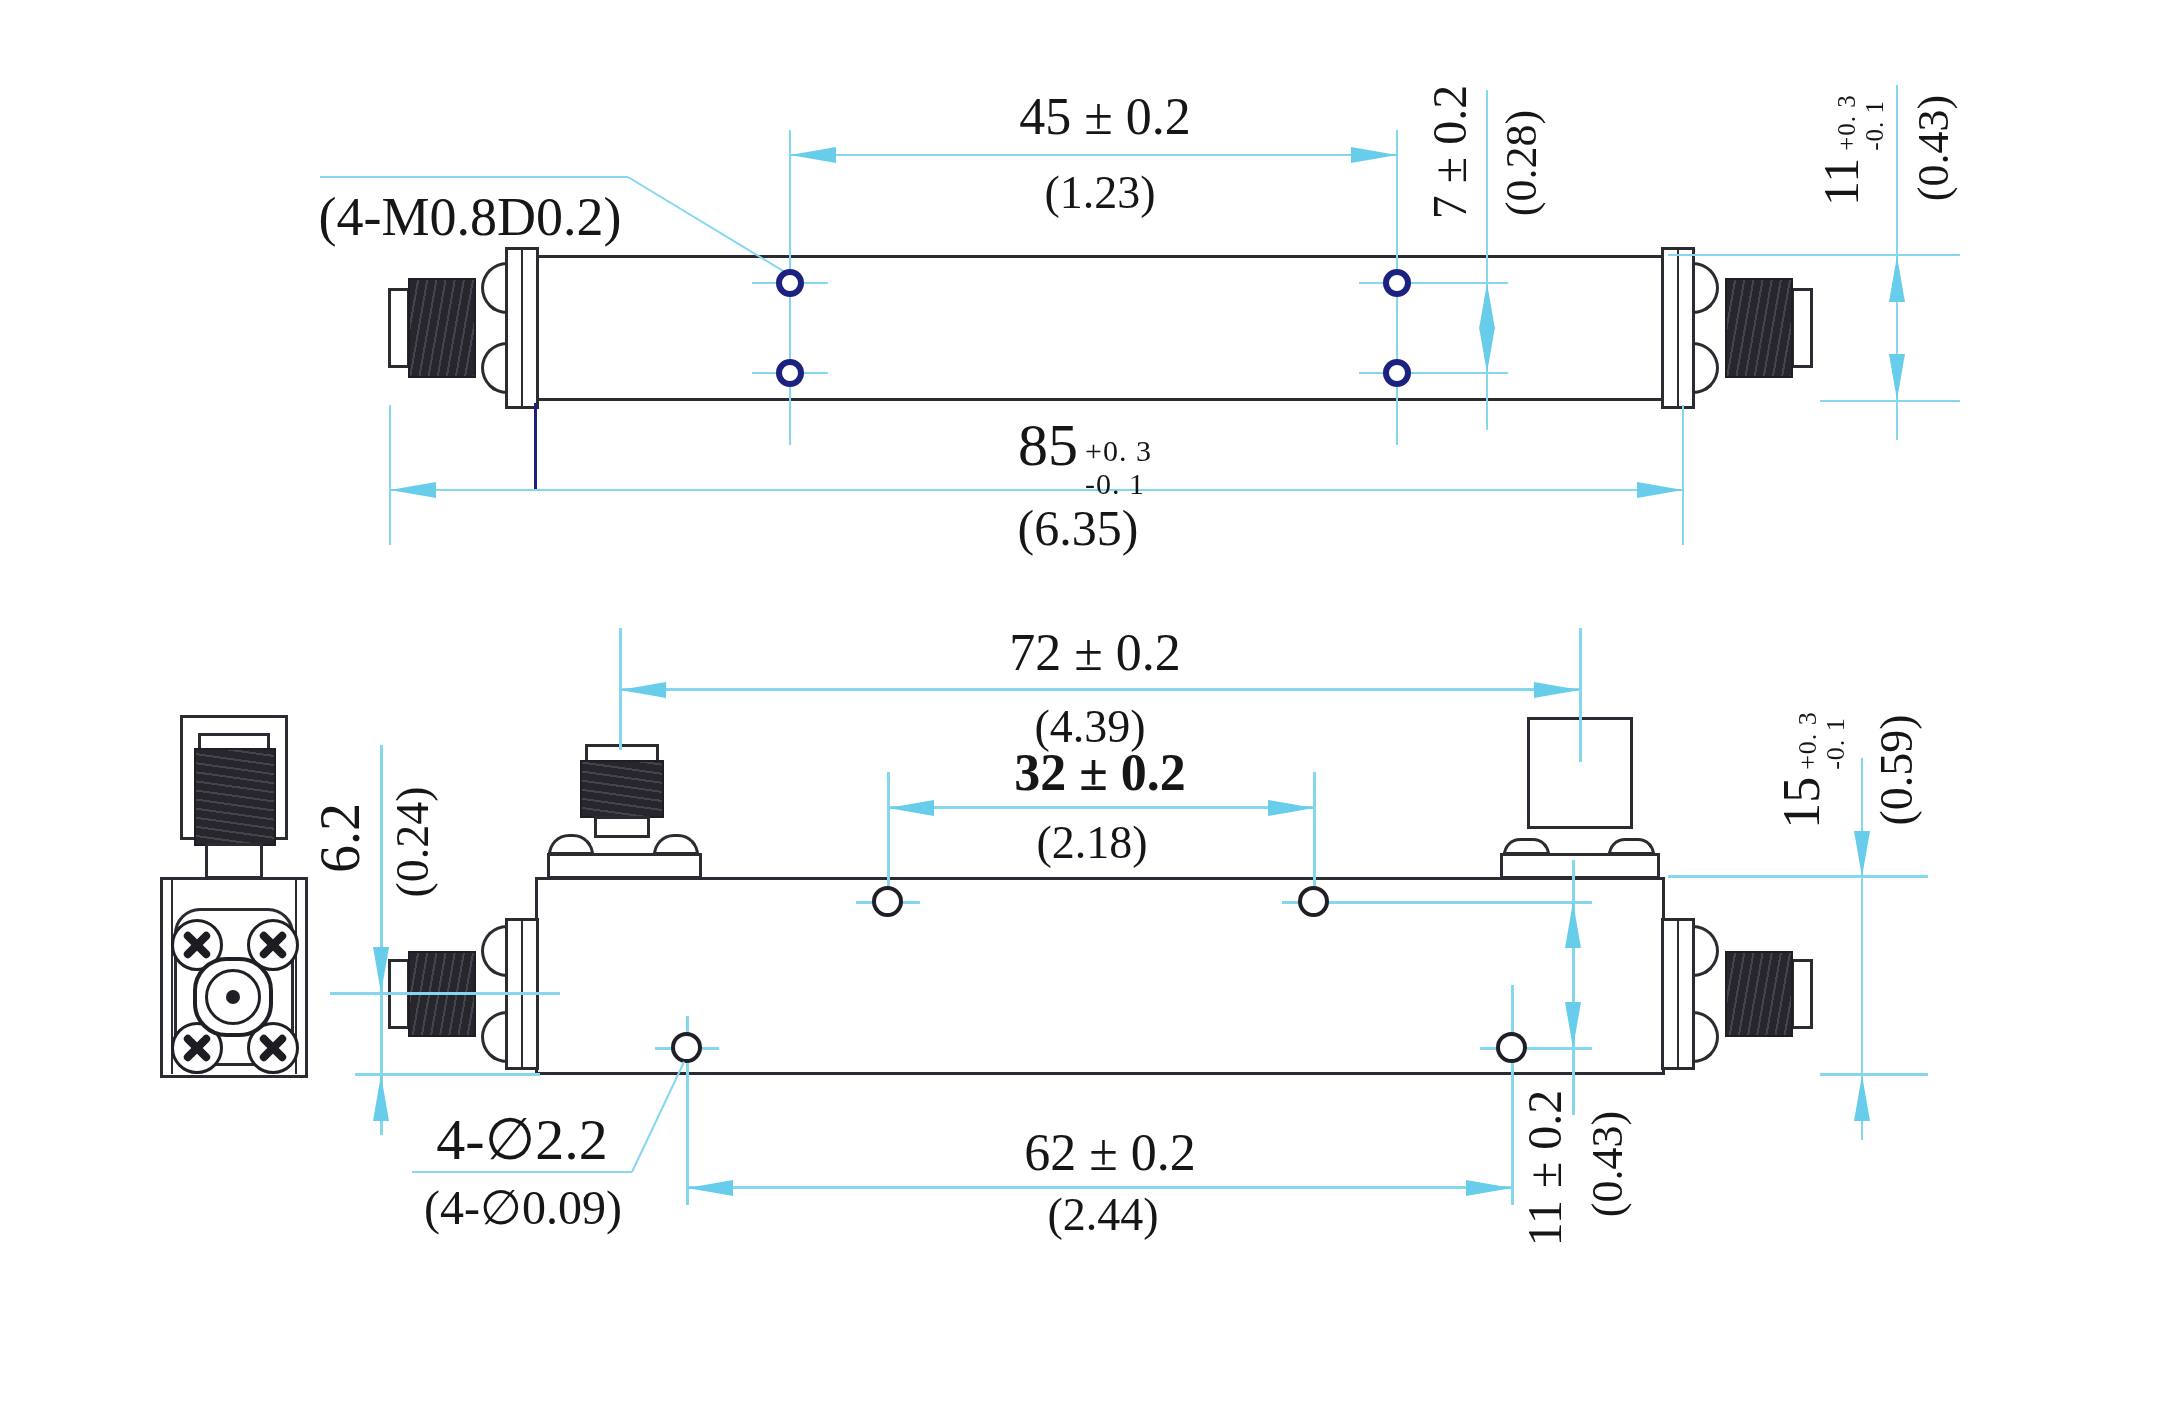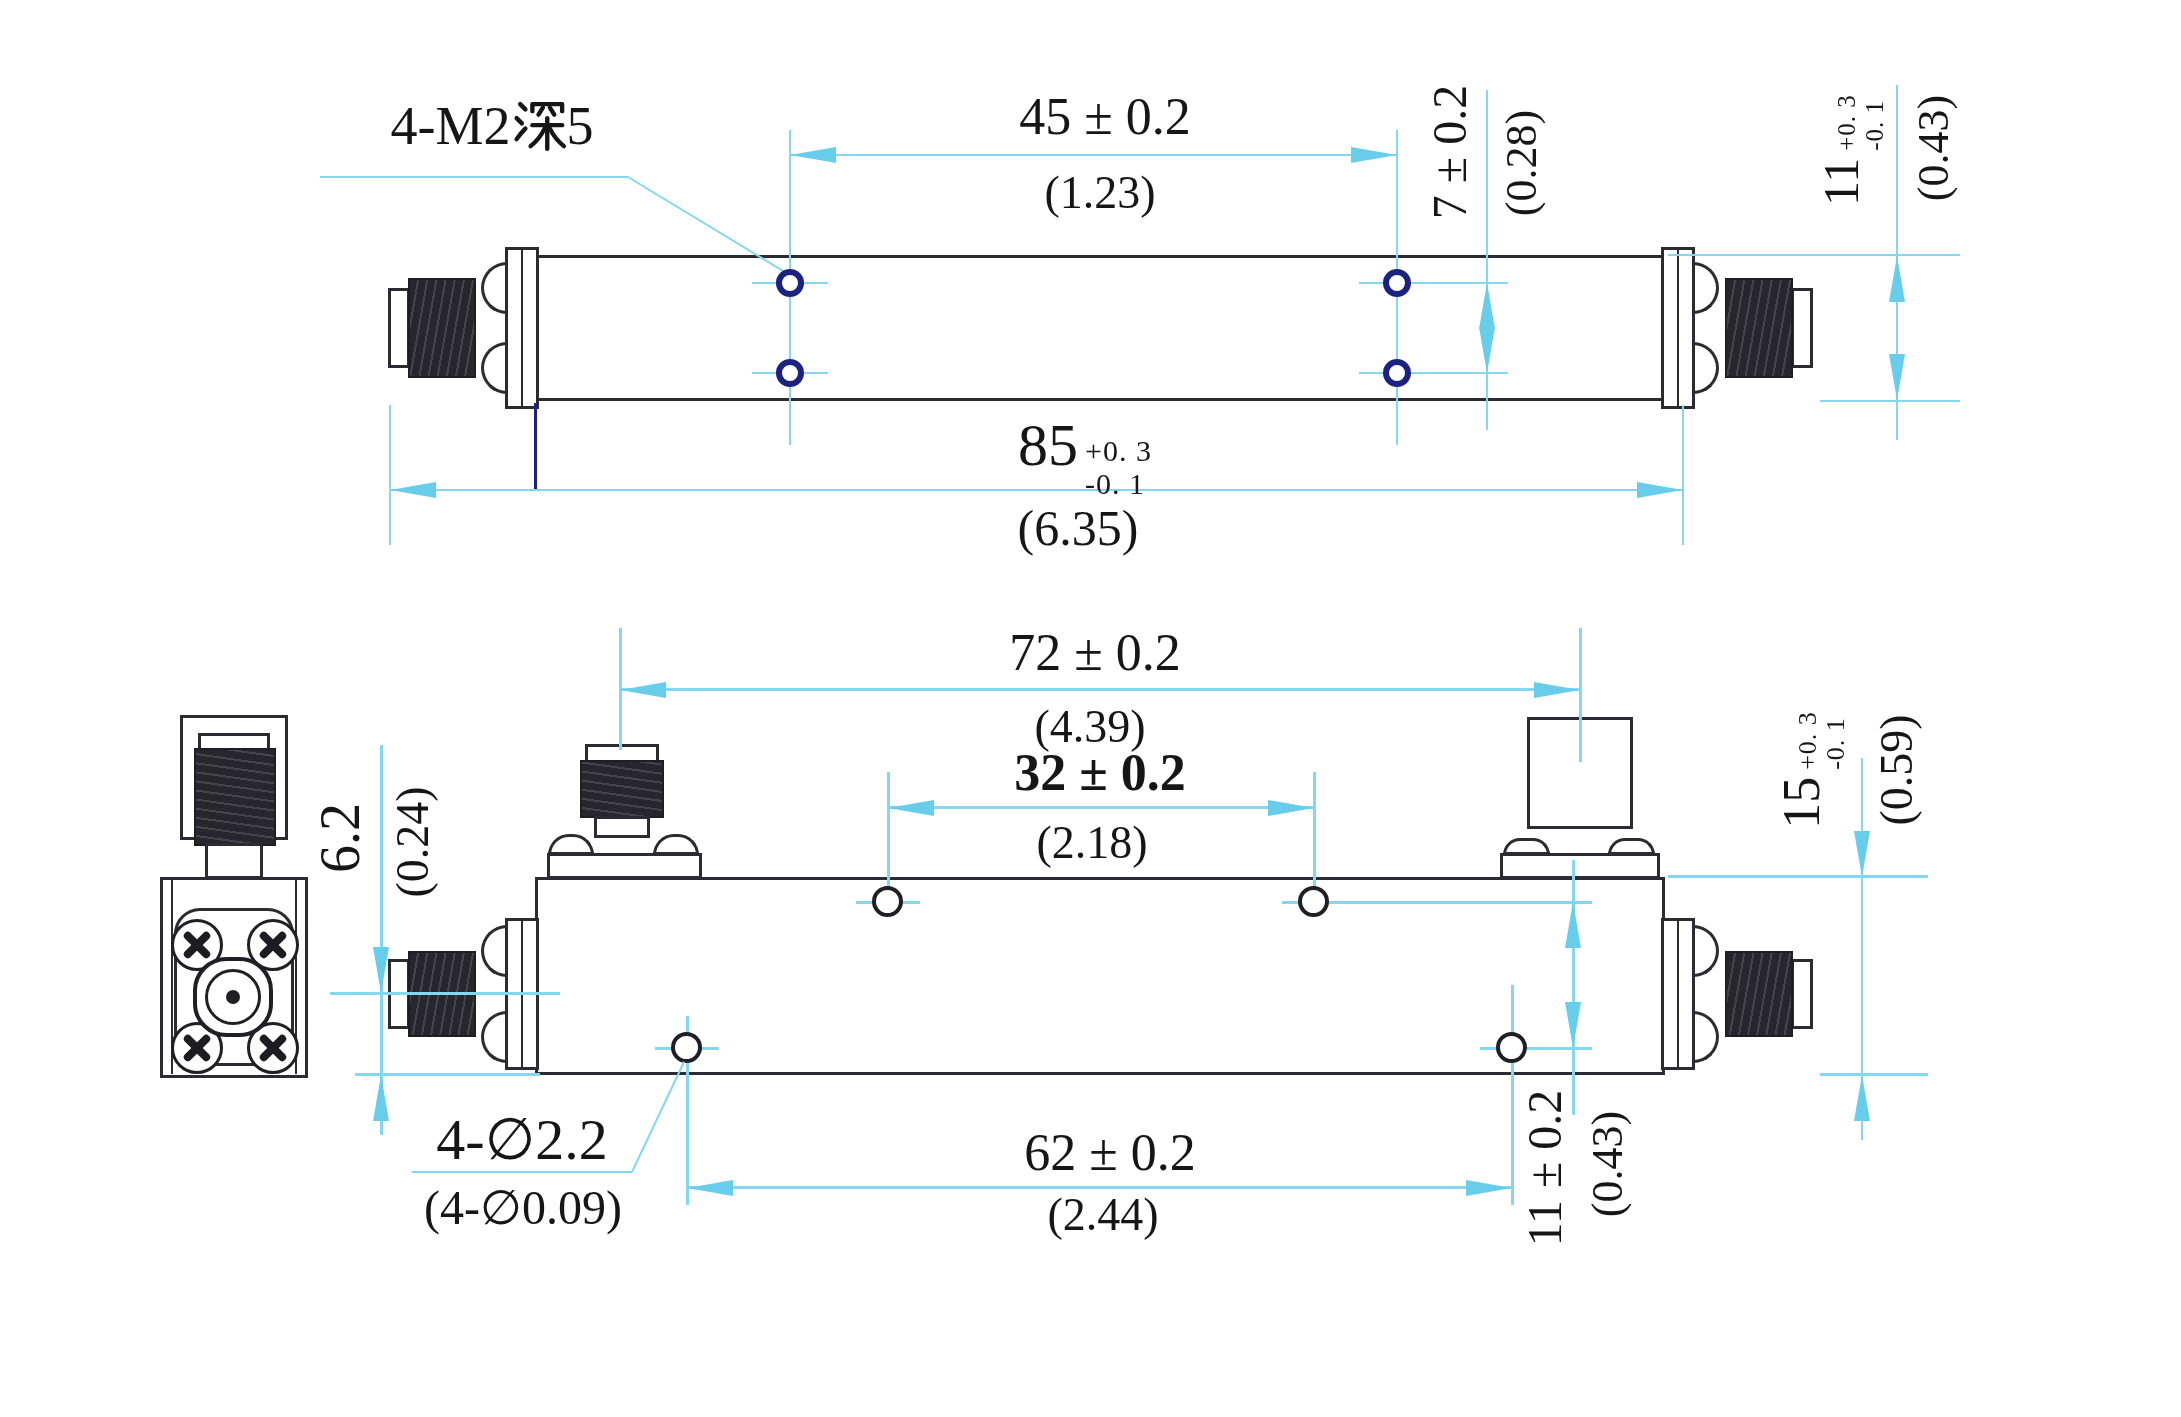--- a/index.html
+++ b/index.html
@@ -100,34 +100,21 @@
   <div class="ar ar-l" style="left:390px;top:482px;"></div>
   <div class="ar ar-r" style="left:1637px;top:482px;"></div>
   <div class="txt f60" style="left:1085px;top:456px;">
     <span>85</span><span class="tolstack">
         <span>+0. 3</span>
         <span>-0. 1</span>
       </span>
   </div>
   <div class="txt f50" style="left:1078px;top:528px;">(6.35)</div>
 
-  <div class="txt f54" style="left:492px;top:126px;">
-    <span>4-M2</span><span class="abs sr">深</span><svg width="56" height="56" viewBox="0 0 64 64" style="display:inline-block;vertical-align:-10px;" fill="none" stroke="#161616" stroke-width="5" stroke-linecap="round" stroke-linejoin="round">
-        <path d="M11,7 L17,13"></path>
-        <path d="M7,23 L13,29"></path>
-        <path d="M7,47 Q11,41 17,35"></path>
-        <path d="M25,15 V7 H59 V15"></path>
-        <path d="M37,11 L32,19"></path>
-        <path d="M45,11 L50,19"></path>
-        <path d="M25,31 H59"></path>
-        <path d="M42,23 V58"></path>
-        <path d="M39,35 Q33,47 23,55"></path>
-        <path d="M45,35 Q51,47 61,55"></path>
-      </svg><span>5</span>
-  </div>
+  <div class="txt f54" style="left:470px;top:217px;">(4-M0.8D0.2)</div>
   <div class="hl" style="left:320px;top:176px;width:308px;"></div>
   <div class="lead" style="left:628px;top:176px;width:184px;transform:rotate(31.2deg);"></div>
 
   <div class="hl" style="left:752px;top:282px;width:76px;"></div>
   <div class="vl" style="left:789px;top:245px;height:200px;"></div>
   <div class="hl" style="left:752px;top:372px;width:76px;"></div>
   <div class="hole-t" style="left:776px;top:269px;"></div>
   <div class="hole-t" style="left:776px;top:359px;"></div>
   <div class="hl" style="left:1359px;top:282px;width:76px;"></div>
   <div class="vl" style="left:1396px;top:245px;height:200px;"></div>

